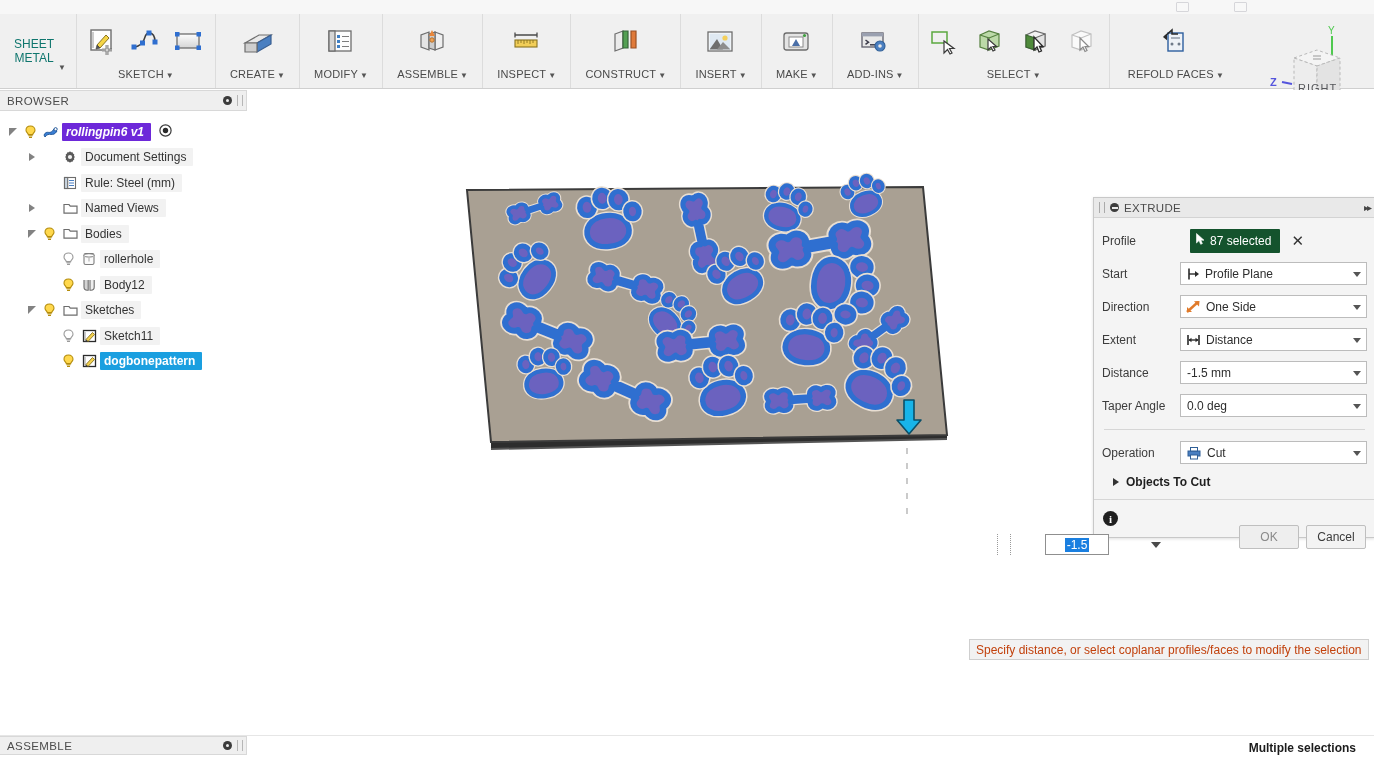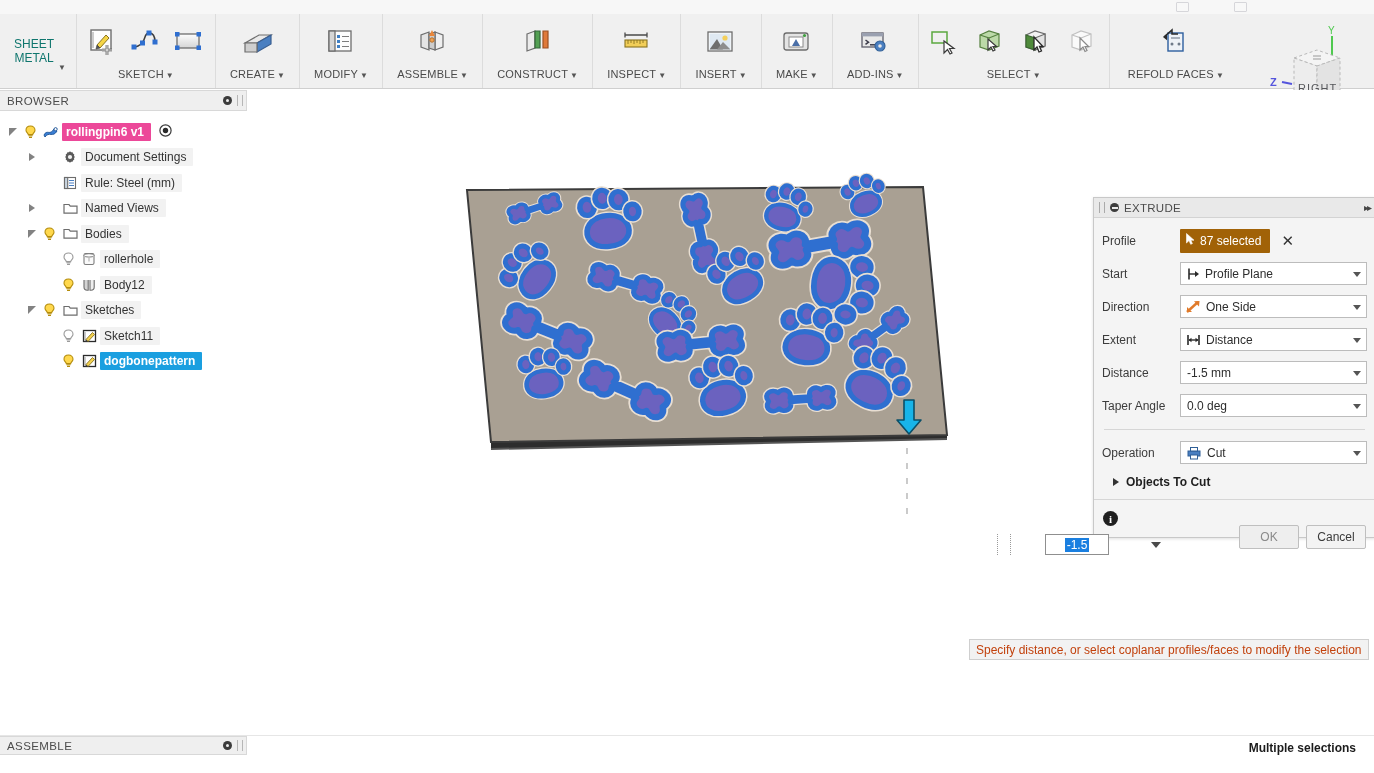--- a/index.html
+++ b/index.html
@@ -42,21 +42,21 @@
   .bpanel-head .sp{flex:1;}
   .bpanel-head .dot{width:9px;height:9px;border-radius:50%;background:#3c3c3c;margin-right:5px;
     position:relative;}
   .bpanel-head .dot:after{content:"";position:absolute;left:3px;top:3px;width:3px;height:3px;border-radius:50%;background:#efefef;}
   .bpanel-head .grip{width:4px;height:11px;border-left:1px solid #b6b6b6;border-right:1px solid #b6b6b6;margin-right:3px;}
 
   .tree{padding-top:8px;}
   .trow{height:25.5px;display:flex;align-items:center;position:relative;white-space:nowrap;}
   .trow .lbl{font-size:12px;color:#333;padding:2px 7px 2px 4px;border-radius:1px;background:#f2f2f2;}
   .trow.sel .lbl{background:#1a9fe0;color:#fff;font-weight:bold;}
-  .trow.rootrow .lbl{background:#ec4899;color:#fff;font-weight:bold;}
+  .trow.rootrow .lbl{background:#6d28d9;color:#fff;font-weight:bold;font-style:italic;}
   .twist{width:15px;display:flex;justify-content:center;align-items:center;}
   .twist.closed:before{content:"";border-left:6px solid #6c6c6c;border-top:4.5px solid transparent;border-bottom:4.5px solid transparent;display:block;opacity:.85;}
   .twist.open:before{content:"";width:0;height:0;border-left:8px solid #6c6c6c;border-bottom:8px solid transparent;display:block;opacity:.85;}
   .bulbslot{width:20px;display:flex;justify-content:center;align-items:center;}
   .iconslot{width:22px;display:flex;justify-content:center;align-items:center;}
 
   
   .canvas{position:absolute;left:247px;top:90px;width:1127px;height:645px;background:#ffffff;overflow:hidden;}
 
   
@@ -66,22 +66,22 @@
              padding:0 5px;font-size:11.5px;color:#4b4b4b;letter-spacing:.3px;}
   .dlg-title .grip{width:4px;height:11px;border-left:1px solid #aaa;border-right:1px solid #aaa;margin-right:5px;}
   .dlg-title .mdot{width:9px;height:9px;border-radius:50%;background:#3c3c3c;margin-right:5px;position:relative;}
   .dlg-title .mdot:after{content:"";position:absolute;left:1.5px;top:4px;width:6px;height:1.5px;background:#e9e9e9;}
   .dlg-title .sp{flex:1;}
   .dlg-title .pin{font-size:10px;color:#444;letter-spacing:-2px;}
   .dlg-body{padding:6px 8px 4px 8px;}
   .frow{display:flex;align-items:center;height:33px;}
   .flabel{width:78px;font-size:12px;color:#3c3c3c;flex:none;}
   .fctl{flex:1;display:flex;align-items:center;}
-  .selchip{background:#a16207;color:#fff;font-size:12px;height:24px;display:flex;align-items:center;
-           padding:0 9px 0 6px;border-radius:1px;}
+  .selchip{background:#14532d;color:#fff;font-size:12px;height:24px;display:flex;align-items:center;
+           padding:0 9px 0 6px;border-radius:1px;margin-left:10px;}
   .selchip .cur{margin-right:5px;display:inline-block;}
   .xbtn{margin-left:11px;font-size:15px;color:#333;line-height:1;cursor:default;font-weight:500;}
   .combo{flex:1;height:23px;background:#fff;border:1px solid #bcbcbc;display:flex;align-items:center;
          padding-left:5px;font-size:12px;color:#2d2d2d;position:relative;box-sizing:border-box;}
   .combo .arw{position:absolute;right:5px;top:50%;margin-top:-2px;width:0;height:0;
       border-left:4px solid transparent;border-right:4px solid transparent;border-top:5px solid #555;}
   .combo .gi{margin-right:5px;display:flex;align-items:center;}
   .fsep{height:1px;background:#d6d6d6;margin:7px 2px 6px 2px;}
   .objrow{display:flex;align-items:center;height:26px;padding-left:11px;}
   .objrow .tri{width:0;height:0;border-left:6px solid #333;border-top:4.5px solid transparent;border-bottom:4.5px solid transparent;margin-right:7px;}
@@ -241,43 +241,43 @@
         </div>
         <div class="rlabel">
           <span>ASSEMBLE</span><span class="caret">▼</span>
         </div>
       </div>
 
       <div class="rgroup" style="padding:0 14px;">
         <div class="ricons">
           <span class="icn">
             <svg width="34" height="32" viewBox="0 0 34 32">
+              <path d="M5 9 L27 9 M5 6.5 v5 M27 6.5 v5" stroke="#4a4a4a" stroke-width="1.3"></path>
+              <rect x="5" y="14" width="22" height="7" fill="#f2ce58" stroke="#8a7420" stroke-width="1.1"></rect>
+              <path d="M8 14 v4 M11 14 v3 M14 14 v4 M17 14 v3 M20 14 v4 M23 14 v3" stroke="#8a7420" stroke-width=".9"></path>
+            </svg>
+          </span>
+        </div>
+        <div class="rlabel">
+          <span>INSPECT</span><span class="caret">▼</span>
+        </div>
+      </div>
+
+      <div class="rgroup" style="padding:0 14px;">
+        <div class="ricons">
+          <span class="icn">
+            <svg width="34" height="32" viewBox="0 0 34 32">
               <path d="M6 8 L14 5 L14 22 L6 25 Z" fill="#ebebeb" stroke="#6d6d6d" stroke-width="1.2"></path>
               <path d="M14 5 L19 5 L19 22 L14 22 Z" fill="#53a053" stroke="#35663a" stroke-width="1.2"></path>
               <path d="M22 5 L27 5 L27 22 L22 22 Z" fill="#e07a3a" stroke="#9c5124" stroke-width="1.2"></path>
             </svg>
           </span>
         </div>
         <div class="rlabel">
           <span>CONSTRUCT</span><span class="caret">▼</span>
-        </div>
-      </div>
-
-      <div class="rgroup" style="padding:0 14px;">
-        <div class="ricons">
-          <span class="icn">
-            <svg width="34" height="32" viewBox="0 0 34 32">
-              <path d="M5 9 L27 9 M5 6.5 v5 M27 6.5 v5" stroke="#4a4a4a" stroke-width="1.3"></path>
-              <rect x="5" y="14" width="22" height="7" fill="#f2ce58" stroke="#8a7420" stroke-width="1.1"></rect>
-              <path d="M8 14 v4 M11 14 v3 M14 14 v4 M17 14 v3 M20 14 v4 M23 14 v3" stroke="#8a7420" stroke-width=".9"></path>
-            </svg>
-          </span>
-        </div>
-        <div class="rlabel">
-          <span>INSPECT</span><span class="caret">▼</span>
         </div>
       </div>
 
       <div class="rgroup" style="padding:0 14px;">
         <div class="ricons">
           <span class="icn">
             <svg width="34" height="32" viewBox="0 0 34 32">
               <rect x="4" y="6" width="24" height="19" fill="#fff" stroke="#6d6d6d" stroke-width="1.3"></rect>
               <rect x="5.5" y="7.5" width="21" height="16" fill="#dfe9f2"></rect>
               <circle cx="21" cy="12" r="2.6" fill="#f3cf5c"></circle>

